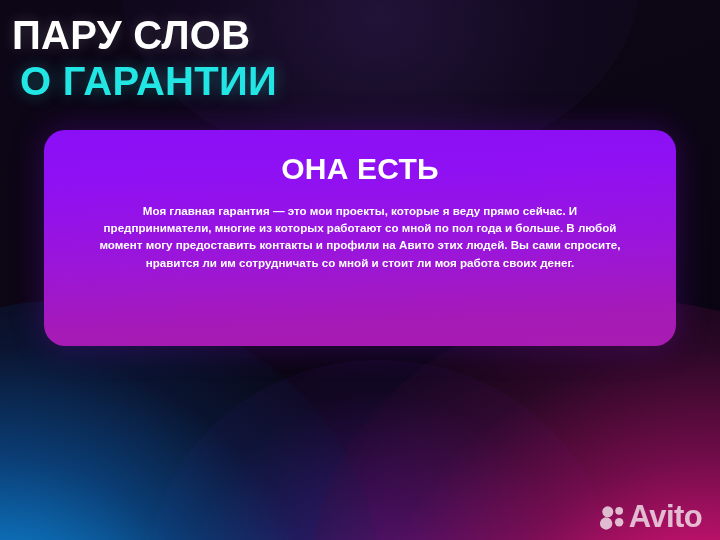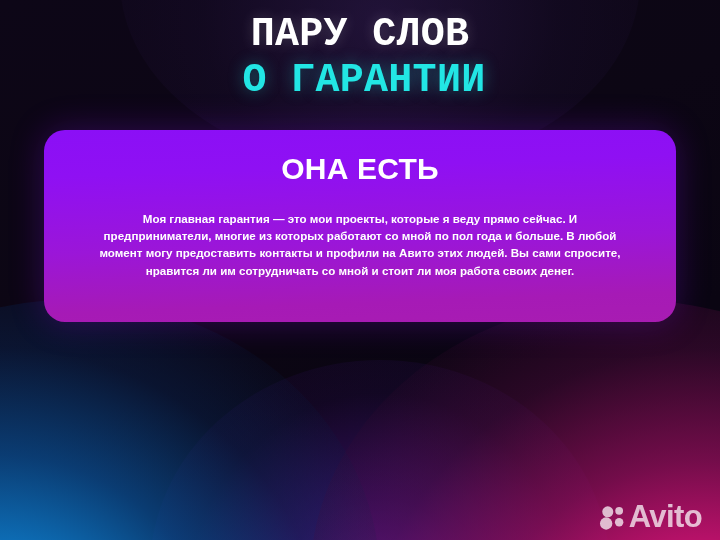--- a/index.html
+++ b/index.html
@@ -72,26 +72,24 @@
     height: 380px;
     background: radial-gradient(ellipse at 50% 60%,
         rgba(62,36,104,0.42) 0%,
         rgba(40,22,72,0.20) 48%,
         rgba(16,8,30,0) 100%);
   }
 
   
   .headline {
     position: absolute;
-    left: 0;
+    left: 12px;
     right: 0;
     top: 12px;
-    text-align: center;
     z-index: 5;
-    font-family: Liberation Mono, monospace;
   }
   .headline-line {
     display: block;
     font-size: 40px;
     font-weight: 700;
     line-height: 46px;
     letter-spacing: 0.3px;
   }
   .line-white {
     color: #ffffff;
@@ -102,40 +100,40 @@
     text-shadow: 0 0 16px rgba(34,230,228,0.35);
     margin-left: 8px;
   }
 
   
   .card {
     position: absolute;
     left: 44px;
     top: 130px;
     width: 632px;
-    height: 192px;
+    height: 216px;
     border-radius: 21px;
     background: linear-gradient(178deg, #8b0ff6 0%, #8f10f3 22%, #9b16d8 58%, #a61ab6 86%, #a81cb2 100%);
     box-shadow: 0 0 34px rgba(139,16,246,0.28);
     box-sizing: border-box;
     padding: 18px 46px 20px 46px;
     z-index: 6;
   }
   .card-title {
     margin: 0;
     text-align: center;
     color: #ffffff;
     font-size: 30px;
     font-weight: 700;
     line-height: 38px;
     letter-spacing: 0.2px;
     padding-top: 2px;
   }
   .card-body {
-    margin-top: 22px;
+    margin-top: 14px;
   }
   .card-para {
     margin: 0;
     text-align: center;
     color: #ffffff;
     font-size: 11.6px;
     font-weight: 700;
     line-height: 17.2px;
   }
   .card-para + .card-para {

